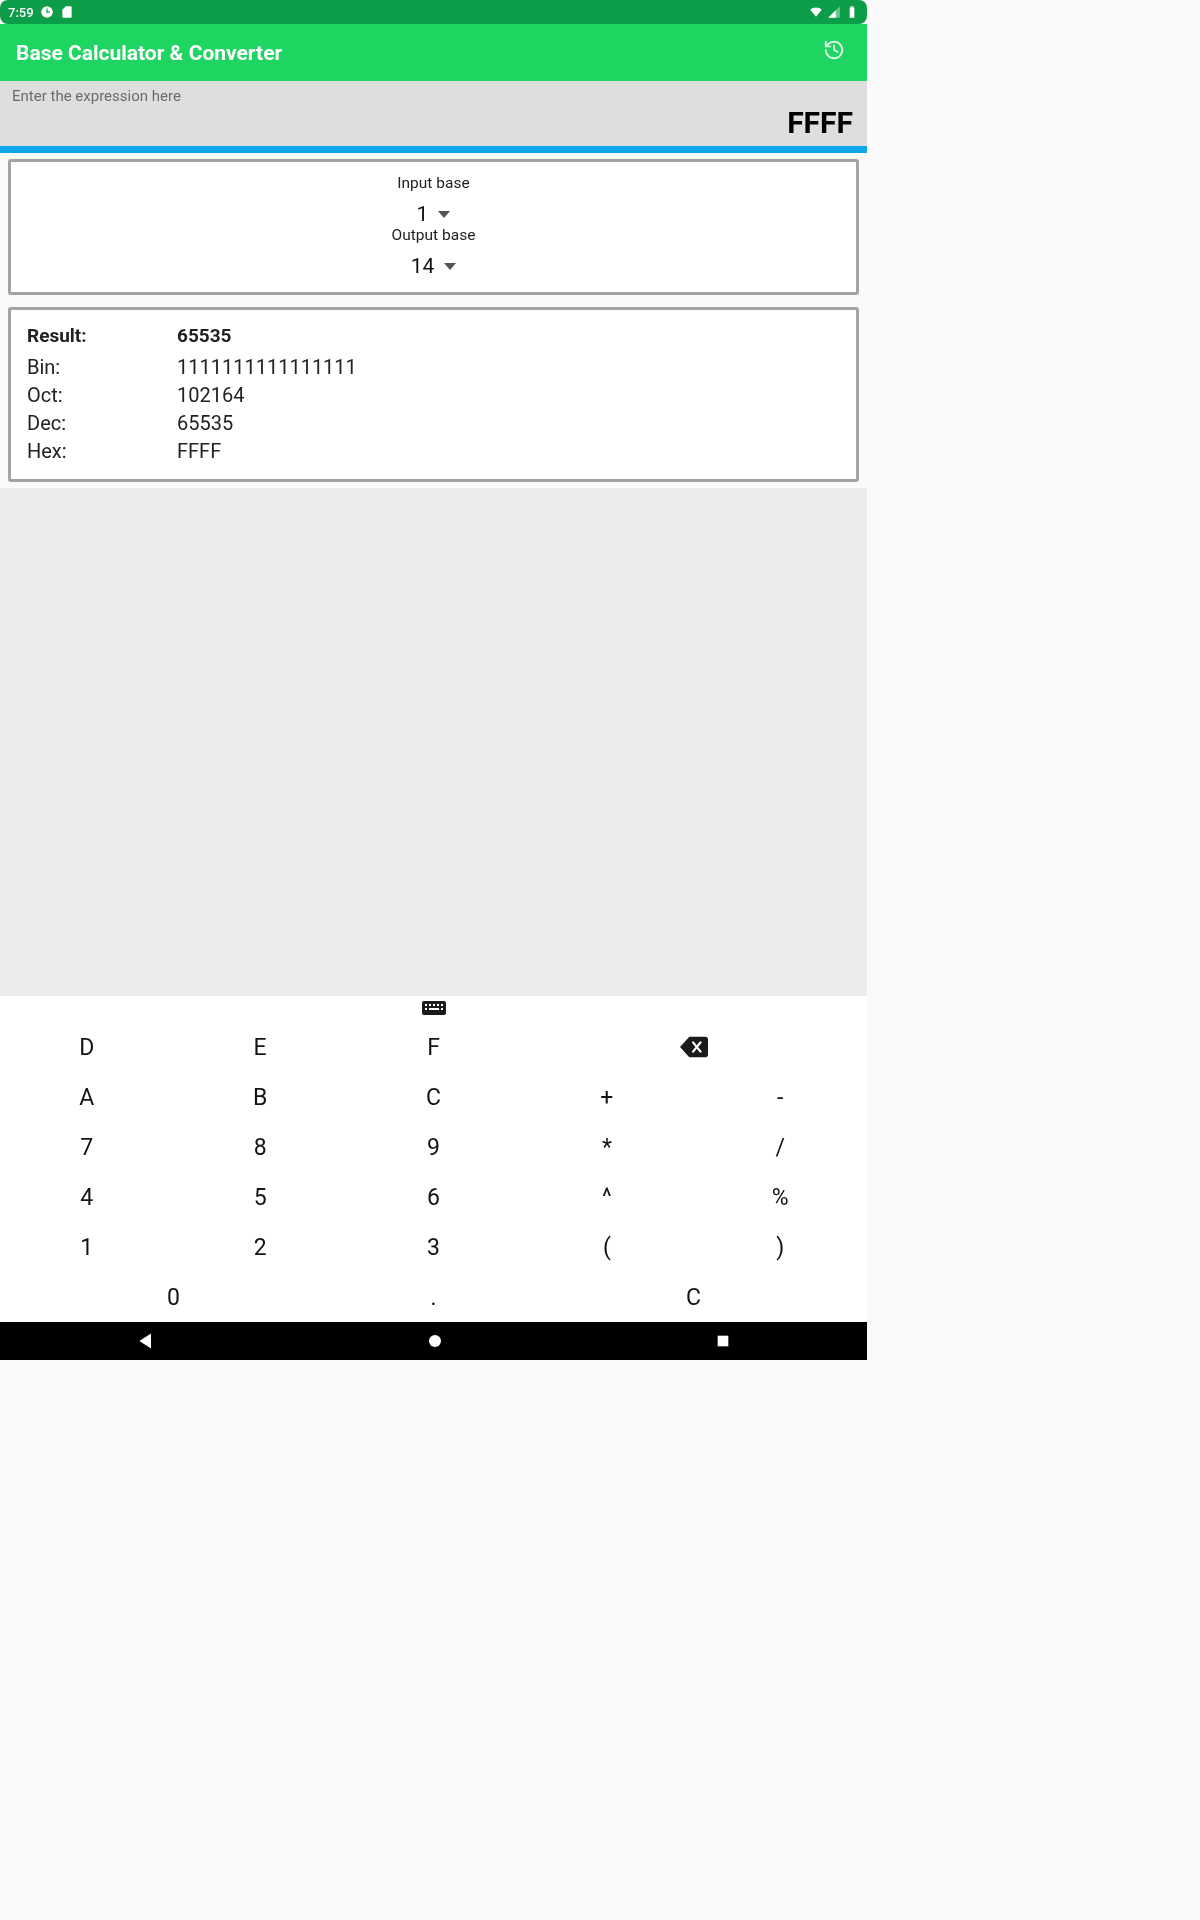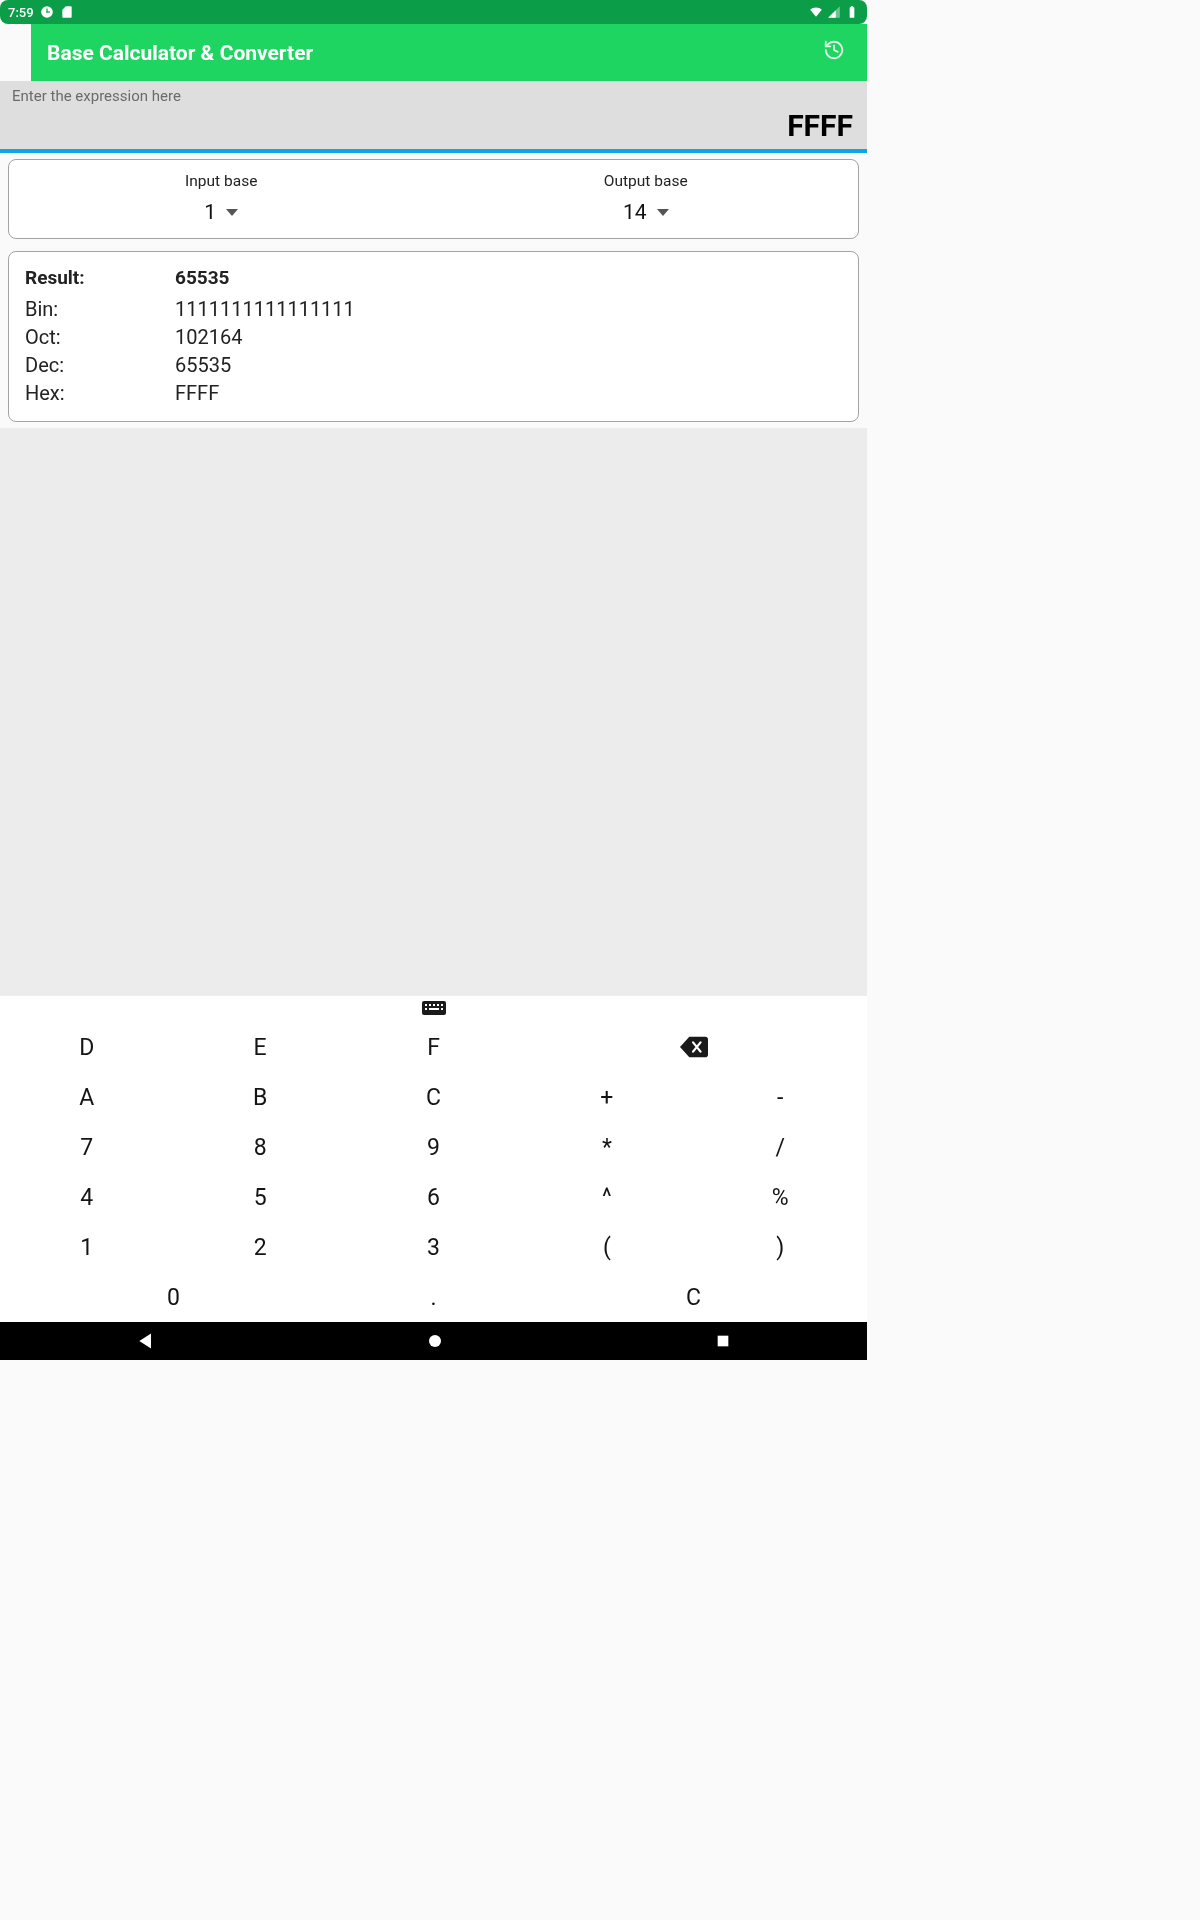--- a/index.html
+++ b/index.html
@@ -22,40 +22,40 @@
 
   .app-bar {
     height: 57px;
     background: #1ed561;
     color: #fff;
     display: flex;
     align-items: center;
     padding: 0 16px;
     font-size: 21px;
     font-weight: 700;
-    margin-left: 31px;
   }
   .app-bar .history-btn { margin-left: auto; padding: 6px; }
   .history-icon { width: 22px; height: 22px; fill: none; stroke: #dff7e6; stroke-width: 2; }
 
   .expr-area {
     background: #dedede;
-    border-bottom: 4px solid #0ea5e9;
+    border-bottom: 7px solid #0ea5e9;
     height: 72px;
     position: relative;
     padding: 6px 12px 4px;
   }
   .expr-placeholder { color: #6b6b6b; font-size: 15px; }
   .expr-value { position: absolute; right: 14px; bottom: 6px; font-size: 30px; font-weight: 700; color: #000; }
 
   .card {
     background: #fff;
     margin: 6px 8px;
-    border: 1px solid #a3a3a3;
-    border-radius: 8px;
+    border: 3px solid #a3a3a3;
+    border-radius: 3px;
+    flex-direction: column;
   }
   .base-card { display: flex; padding: 12px 0 14px; }
   .base-col { flex: 1; text-align: center; }
   .base-label { font-size: 15.5px; color: #222; margin-bottom: 10px; }
   .base-select { display: inline-flex; align-items: center; gap: 10px; font-size: 21px; color: #111; }
   .tri-down { width: 0; height: 0; border-left: 6px solid transparent; border-right: 6px solid transparent; border-top: 7px solid #555; }
 
   .result-card { padding: 12px 16px 14px; }
   .result-card table { border-collapse: collapse; }
   .result-card td { padding: 2px 0; font-size: 20px; color: #222; }

